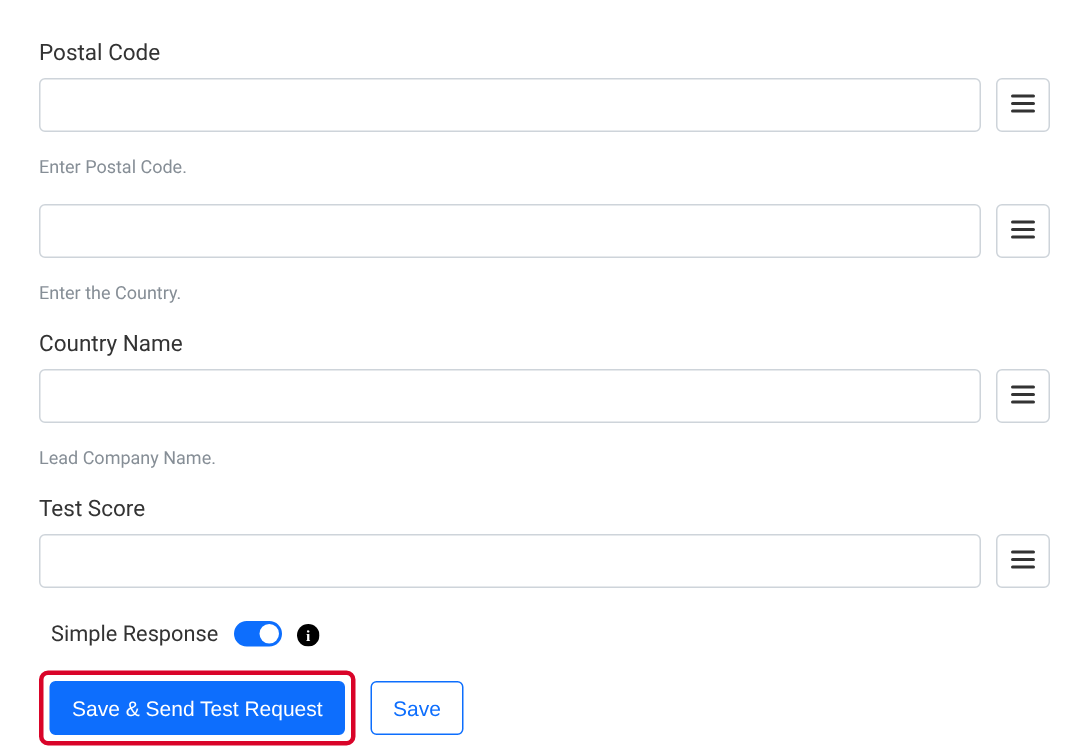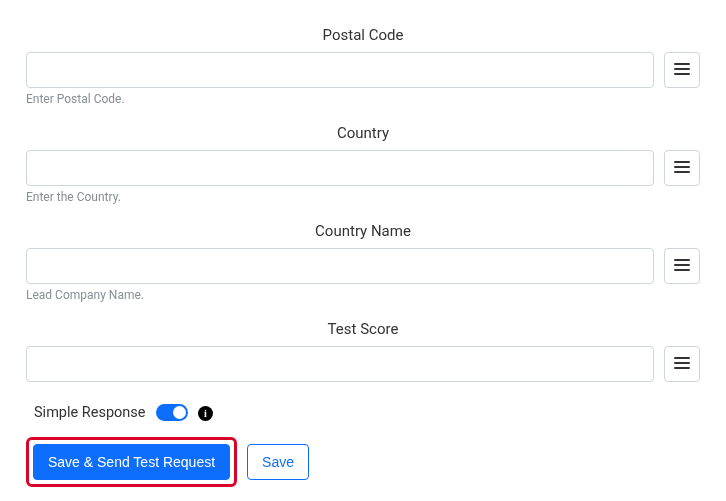--- a/index.html
+++ b/index.html
@@ -15,21 +15,20 @@
       color: #333;
     }
     .field-group {
       margin-bottom: 18px;
     }
     .field-label {
       font-size: 15px;
       color: #333;
       margin-bottom: 8px;
       display: block;
-      text-align: center;
     }
     .input-row {
       display: flex;
       align-items: stretch;
       gap: 10px;
     }
     .text-input {
       flex: 1;
       height: 36px;
       border: 1px solid #ced4da;
@@ -50,21 +49,21 @@
       cursor: pointer;
       padding: 0;
     }
     .menu-button svg {
       width: 16px;
       height: 14px;
     }
     .helper-text {
       font-size: 12px;
       color: #868e96;
-      margin-top: 4px;
+      margin-top: 16px;
     }
     .toggle-row {
       display: flex;
       align-items: flex-end;
       gap: 10px;
       margin-top: 22px;
       margin-bottom: 16px;
       padding-left: 8px;
     }
     .toggle-label {
@@ -138,21 +137,20 @@
         <svg viewBox="0 0 16 14">
             <path d="M1 2h14M1 7h14M1 12h14" stroke="#333" stroke-width="2" stroke-linecap="round"></path>
           </svg>
       </span>
     </button>
   </div>
   <div class="helper-text">Enter Postal Code.</div>
 </div>
 
 <div class="field-group">
-  <label class="field-label">Country</label>
   <div class="input-row">
     <input class="text-input" type="text" value="" style="">
     <button class="menu-button">
       <span>
         <svg viewBox="0 0 16 14">
             <path d="M1 2h14M1 7h14M1 12h14" stroke="#333" stroke-width="2" stroke-linecap="round"></path>
           </svg>
       </span>
     </button>
   </div>

